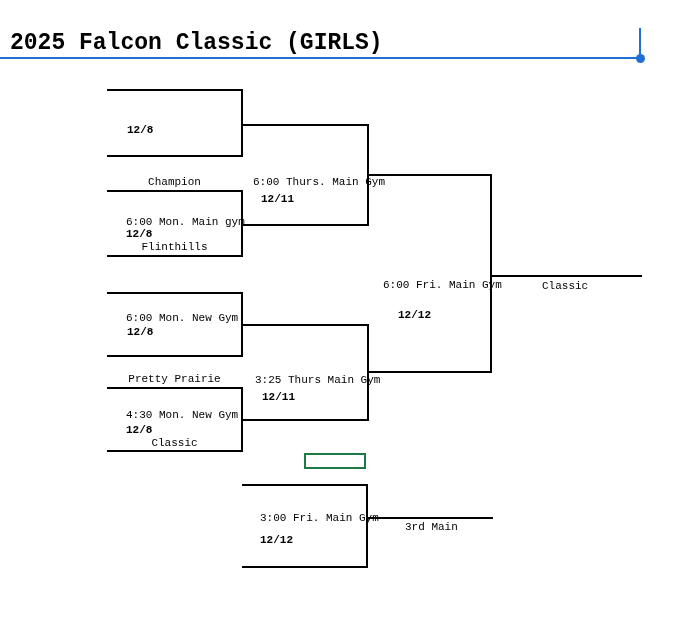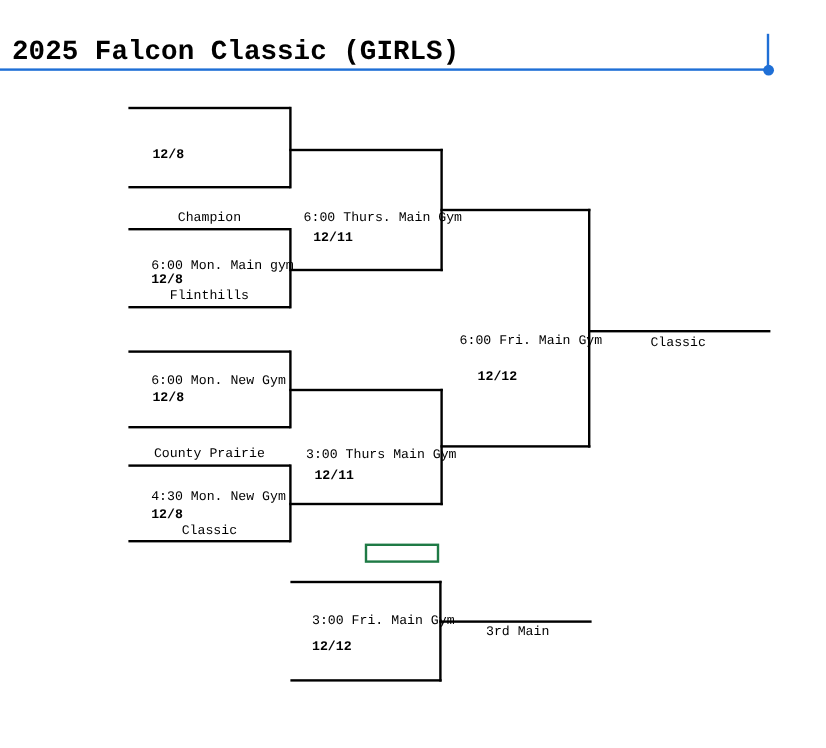--- a/index.html
+++ b/index.html
@@ -94,28 +94,28 @@
   <div class="vl" style="left:241px; top:264px; height:65px;"></div>
   <div class="hl" style="left:107px; top:327px; width:135px;"></div>
   <div class="hl" style="left:241px; top:296px; width:128px;"></div>
   <div class="lbl" style="left:126px; top:284px;">6:00 Mon. New Gym</div>
   <div class="lbl bold" style="left:127px; top:298px;">12/8</div>
 
   <div class="hl" style="left:107px; top:359px; width:135px;"></div>
   <div class="vl" style="left:241px; top:359px; height:65px;"></div>
   <div class="hl" style="left:107px; top:422px; width:135px;"></div>
   <div class="hl" style="left:241px; top:391px; width:128px;"></div>
-  <div class="lbl center" style="left:107px; top:345px; width:135px;">County Prairie</div>
+  <div class="lbl center" style="left:107px; top:345px; width:135px;">Pretty Prairie</div>
   <div class="lbl" style="left:126px; top:381px;">4:30 Mon. New Gym</div>
   <div class="lbl bold" style="left:126px; top:396px;">12/8</div>
   <div class="lbl center" style="left:107px; top:409px; width:135px;">Classic</div>
 
   <div class="vl" style="left:367px; top:296px; height:97px;"></div>
   <div class="hl" style="left:367px; top:343px; width:125px;"></div>
-  <div class="lbl" style="left:255px; top:346px;">3:00 Thurs Main Gym</div>
+  <div class="lbl" style="left:255px; top:346px;">3:25 Thurs Main Gym</div>
   <div class="lbl bold" style="left:262px; top:363px;">12/11</div>
 
   <div class="vl" style="left:490px; top:146px; height:199px;"></div>
   <div class="hl" style="left:490px; top:247px; width:152px;"></div>
   <div class="lbl" style="left:383px; top:251px;">6:00 Fri. Main Gym</div>
   <div class="lbl bold" style="left:398px; top:281px;">12/12</div>
   <div class="lbl" style="left:542px; top:252px;">Classic</div>
 
   <div class="green-box"></div>
 

